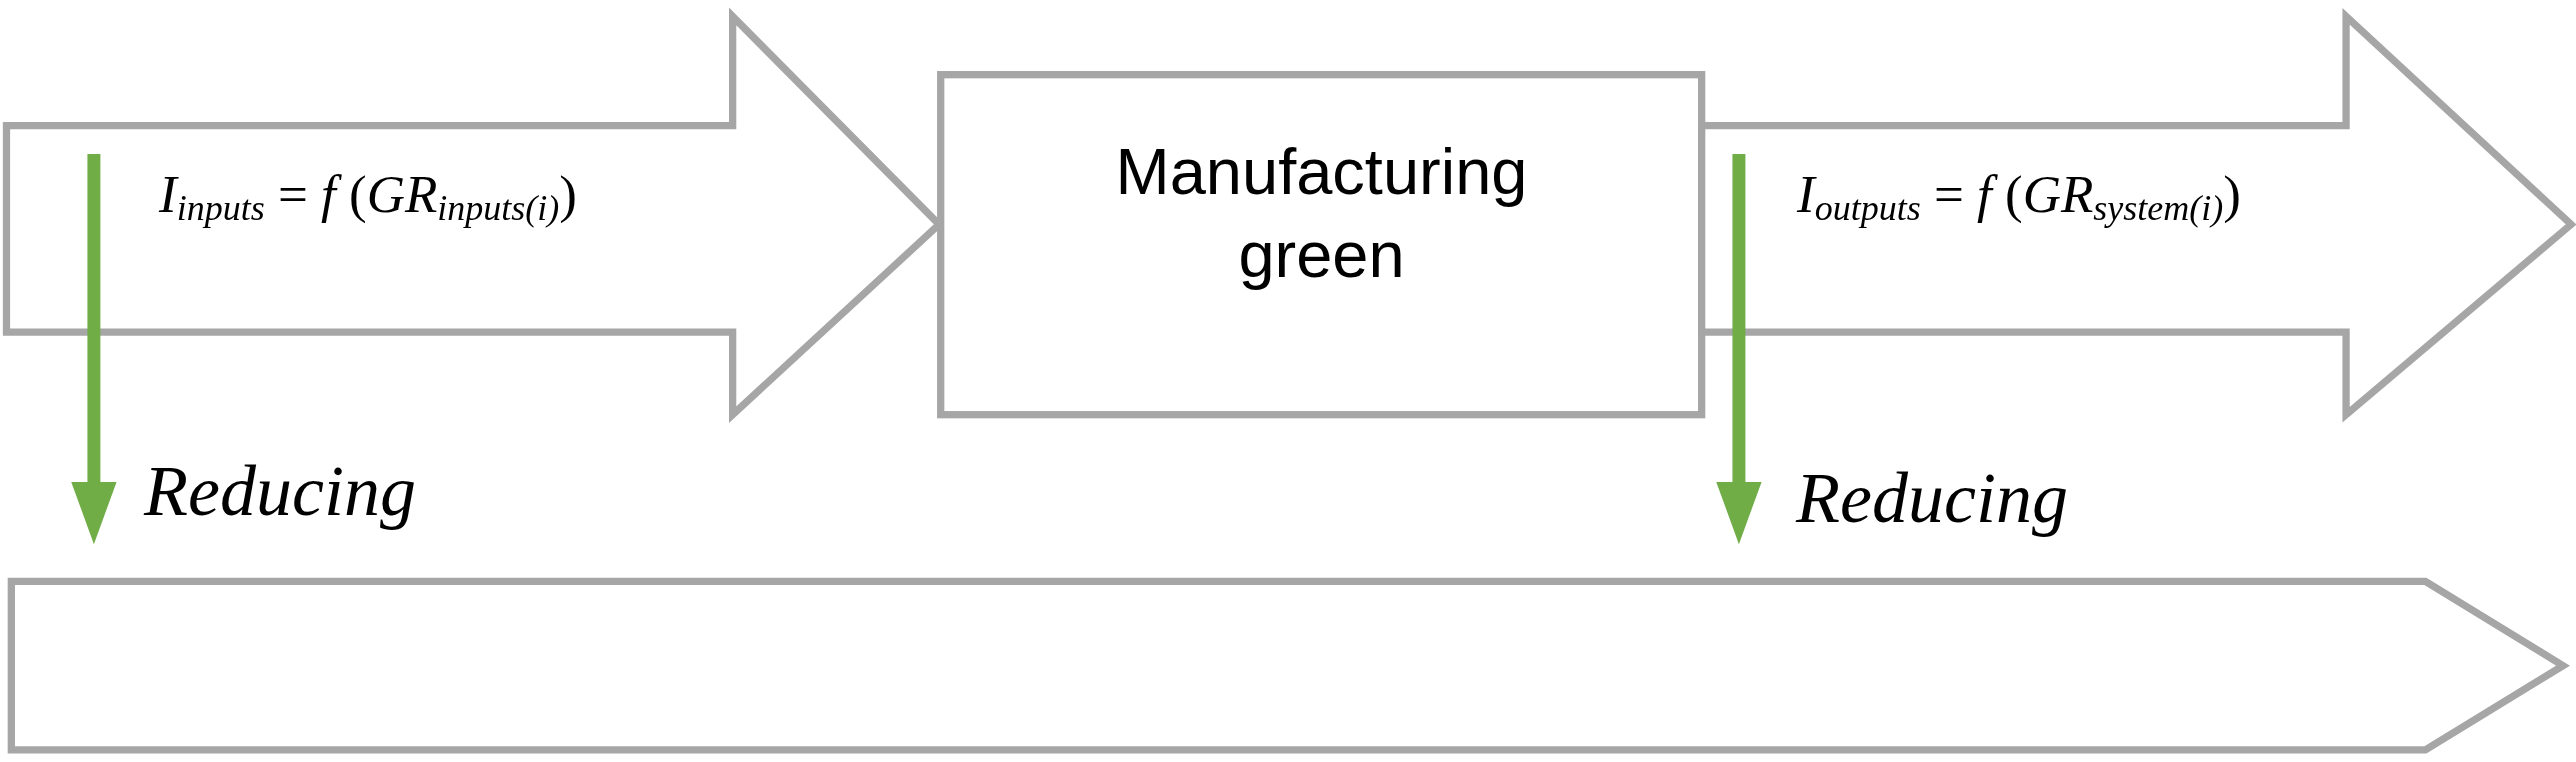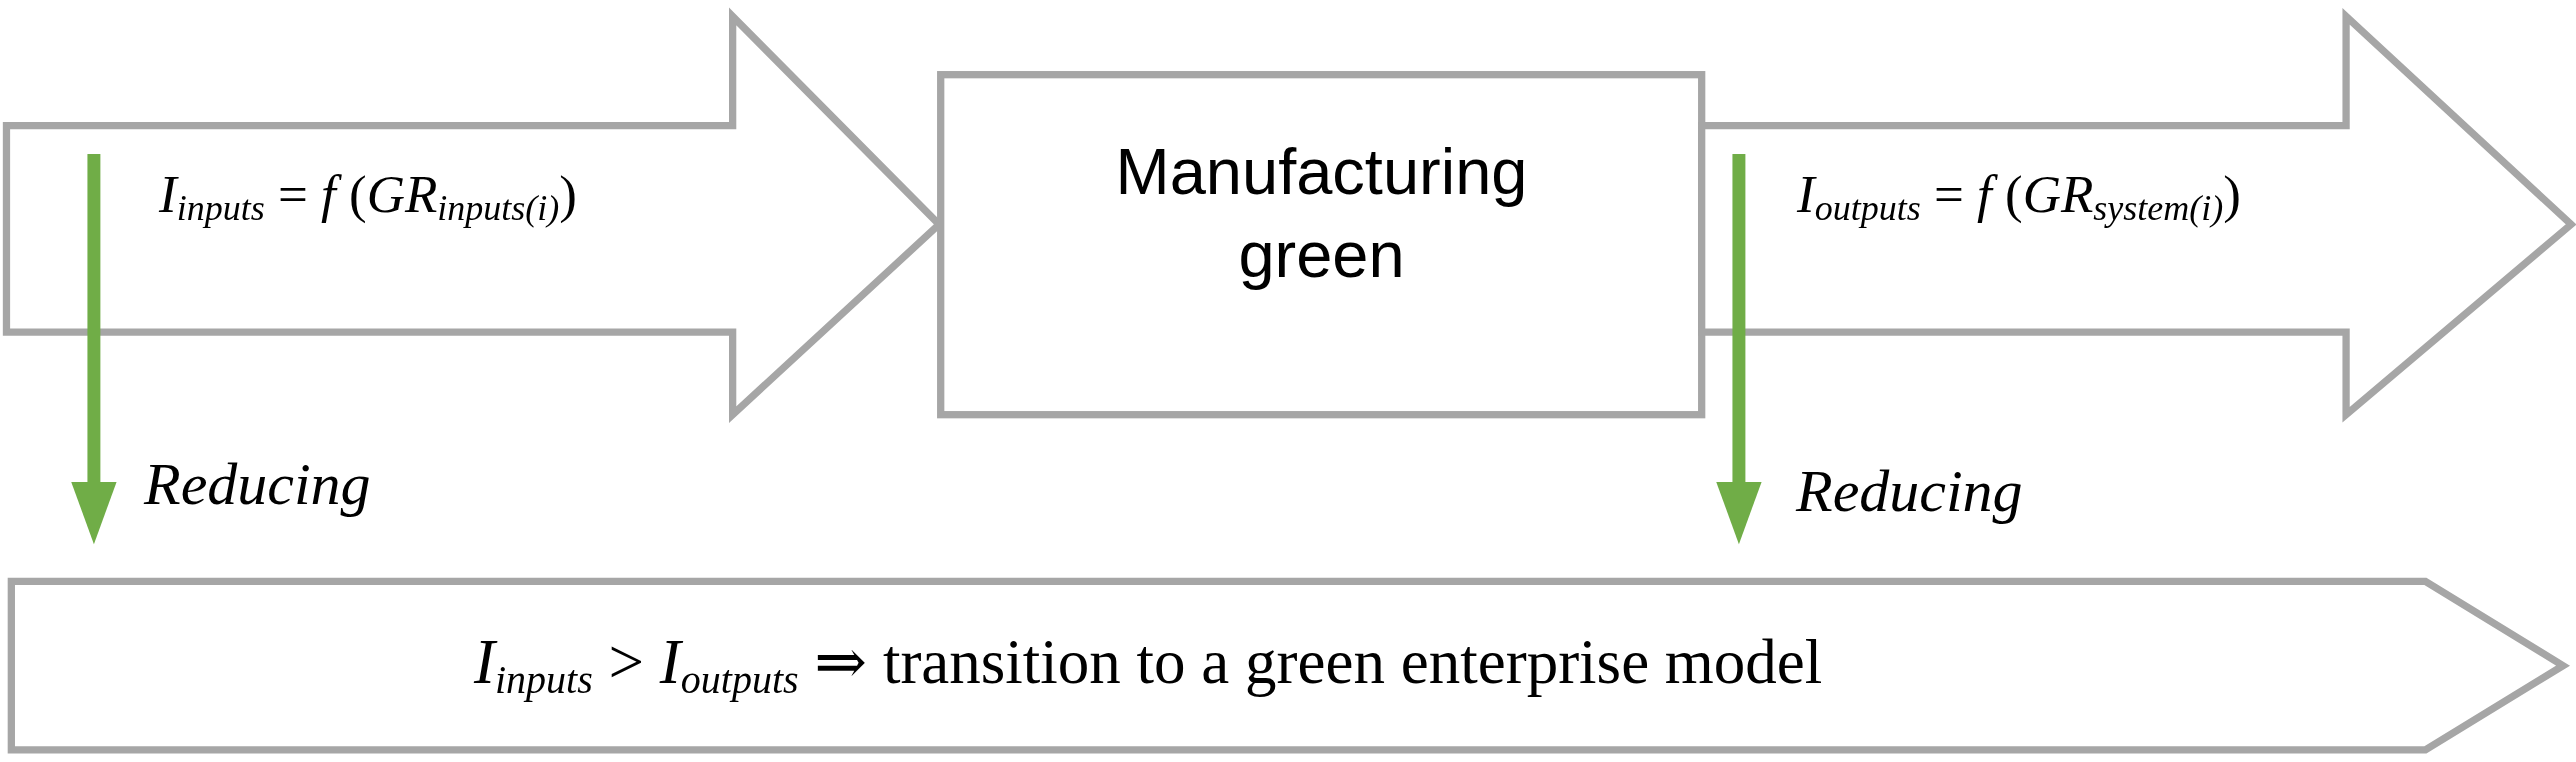--- a/index.html
+++ b/index.html
@@ -21,21 +21,21 @@
   .formula .rom{font-style:normal;}
 
   
   .box-label{
     position:absolute;text-align:center;color:#000;
     font-family:Liberation Sans, sans-serif;
     font-size:65px;line-height:1.28;font-style:normal;
   }
 
   
-  .reducing{font-size:60px;font-style:italic;}
+  .reducing{font-size:72px;font-style:italic;}
 
   
   .banner-txt{font-size:63px;font-style:normal;}
   .banner-txt .it{font-style:italic;}
   .banner-txt .sub{font-size:40px;font-style:italic;position:relative;top:9.7px;}
 </style>
 </head>
 <body>
 
 <div id="stage">
@@ -71,18 +71,15 @@
   </div>
 
   <div class="txt formula" style="left:1797px;top:164px;">
     <span class="up">I</span><span class="sub">outputs</span><span class="rom">&nbsp;</span><span class="rom">=</span><span class="rom">&nbsp;</span><span class="up">f</span><span class="rom">&nbsp;</span><span class="rom">(</span><span class="up">GR</span><span class="sub">system(i)</span><span class="rom">)</span>
   </div>
 
   <div class="txt reducing" style="left:144px;top:450px;">Reducing</div>
 
   <div class="txt reducing" style="left:1796px;top:457px;">Reducing</div>
 
-  <div class="txt banner-txt" style="left:474px;top:625px;">
-    <span class="it">I</span><span class="sub">inputs</span><span>&nbsp;</span><span>&gt;</span><span>&nbsp;</span><span class="it">I</span><span class="sub">outputs</span><span>&nbsp;</span><span>⇒</span><span>&nbsp;</span><span>transition to a green enterprise model</span>
-  </div>
 
 </div>
 
 
 </body></html>

